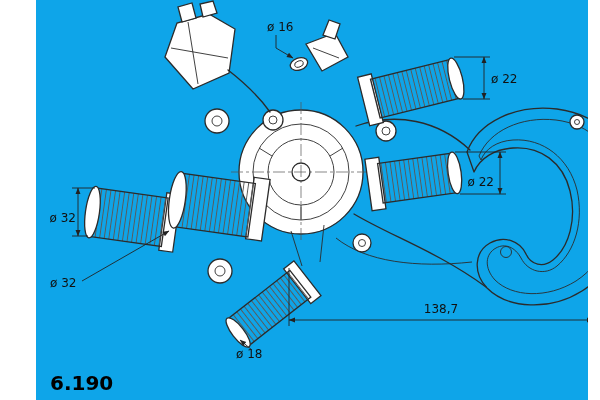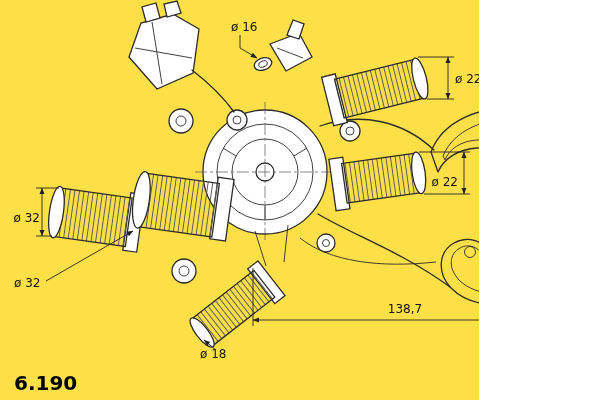--- a/index.html
+++ b/index.html
@@ -1,22 +1,23 @@
 <!DOCTYPE html>
 <html><head>
 <meta charset="utf-8">
 <style>
   html, body { margin: 0; padding: 0; background: #ffffff; }
   .stage {
     position: relative;
-    width: 479px;
+    width: 552px;
     height: 400px;
-    background: #fde047;
+    background: #0ea5e9;
     overflow: hidden;
     font-family: "DejaVu Sans", sans-serif;
+    margin-left: 36px;
   }
   svg { display: block; }
   .outline { fill: none; stroke: #2b2b2b; stroke-width: 1.3; stroke-linejoin: round; stroke-linecap: round; }
   .thin    { fill: none; stroke: #2b2b2b; stroke-width: 0.9; }
   .white   { fill: #ffffff; stroke: #2b2b2b; stroke-width: 1.3; }
   .pipe    { fill: url(#ribs); stroke: #2b2b2b; stroke-width: 1.3; }
   .cap     { fill: #ffffff; stroke: #2b2b2b; stroke-width: 1.3; }
   .dim     { fill: none; stroke: #222222; stroke-width: 0.9; }
   .centerline { fill: none; stroke: #555555; stroke-width: 0.7; stroke-dasharray: 12 3 3 3; }
   .dim-text { font: 12px "DejaVu Sans", sans-serif; fill: #111111; }

